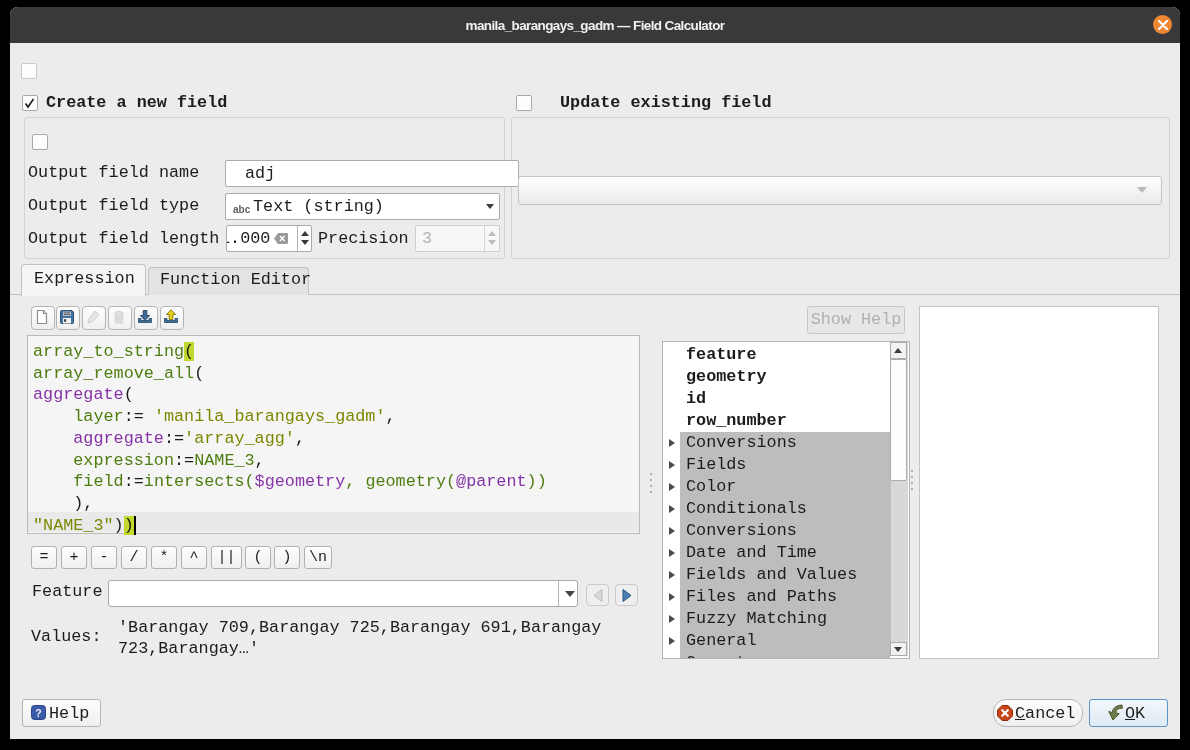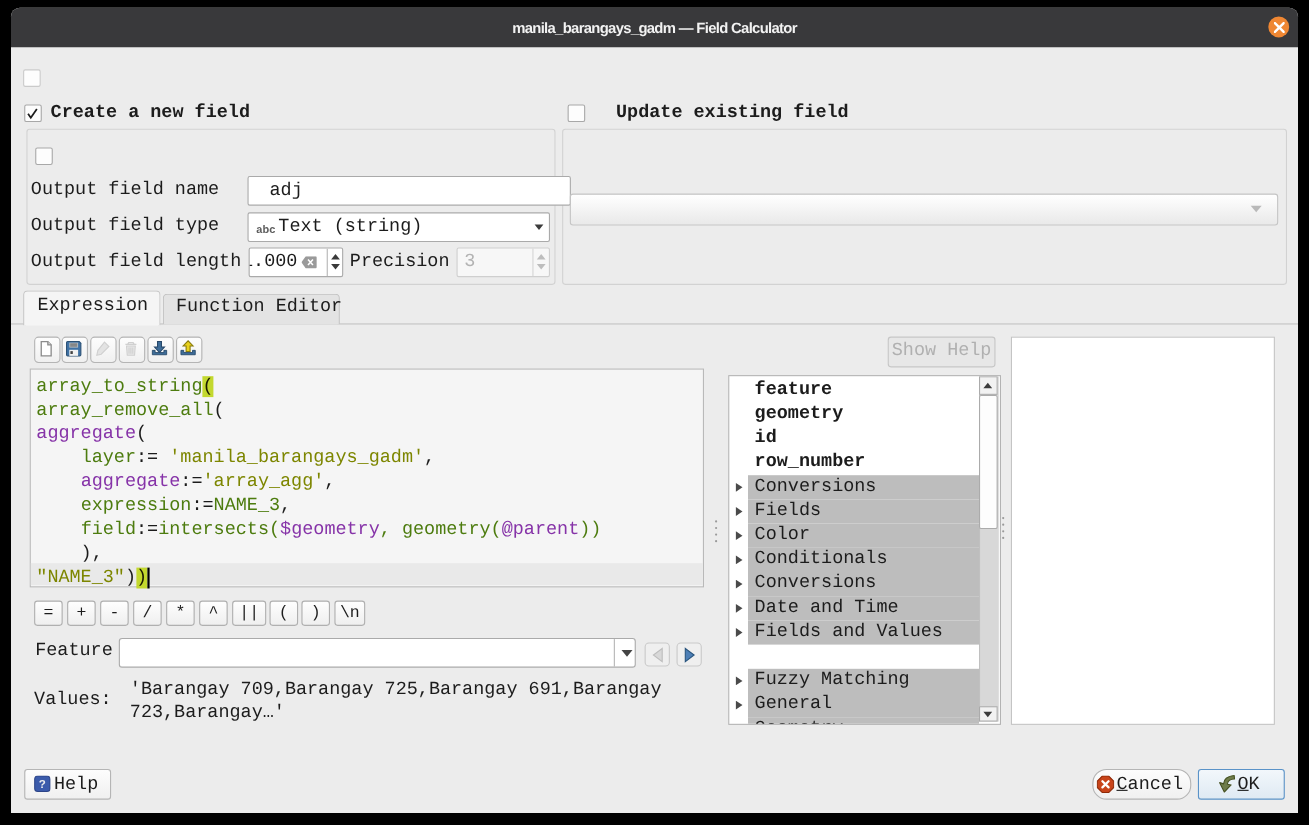--- a/index.html
+++ b/index.html
@@ -209,20 +209,21 @@
   <div class="row bold" style="left:23px;top:24px">geometry</div>
   <div class="row bold" style="left:23px;top:46px">id</div>
   <div class="row bold" style="left:23px;top:68px">row_number</div>
   <div class="grow" style="top:90px"><span>Conversions</span></div>
   <div class="grow" style="top:112px"><span>Fields</span></div>
   <div class="grow" style="top:134px"><span>Color</span></div>
   <div class="grow" style="top:156px"><span>Conditionals</span></div>
   <div class="grow" style="top:178px"><span>Conversions</span></div>
   <div class="grow" style="top:200px"><span>Date and Time</span></div>
   <div class="grow" style="top:222px"><span>Fields and Values</span></div>
+  <div class="grow" style="top:244px"><span>Files and Paths</span></div>
   <div class="grow" style="top:266px"><span>Fuzzy Matching</span></div>
   <div class="grow" style="top:288px"><span>General</span></div>
   <div class="grow" style="top:310px"><span>Geometry</span></div>
   <div style="position:absolute;left:227px;top:0;width:17px;height:314px;background:#d8d8d8;border-left:1px solid #c0c0c0"></div>
   <div style="position:absolute;left:227px;top:0;width:17px;height:17px;background:#f2f2f2;border:1px solid #ababab;box-sizing:border-box"></div>
   <div class="tri" style="left:231px;top:6px;border-left:4.5px solid transparent;border-right:4.5px solid transparent;border-bottom:5px solid #3c3c3c"></div>
   <div style="position:absolute;left:227px;top:17px;width:17px;height:122px;background:#fdfdfd;border:1px solid #ababab;box-sizing:border-box;border-radius:2px"></div>
   <div style="position:absolute;left:227px;top:300px;width:17px;height:14px;background:#f2f2f2;border:1px solid #ababab;box-sizing:border-box"></div>
   <div class="tri" style="left:231px;top:305px;border-left:4.5px solid transparent;border-right:4.5px solid transparent;border-top:5px solid #3c3c3c"></div>
  </div>

